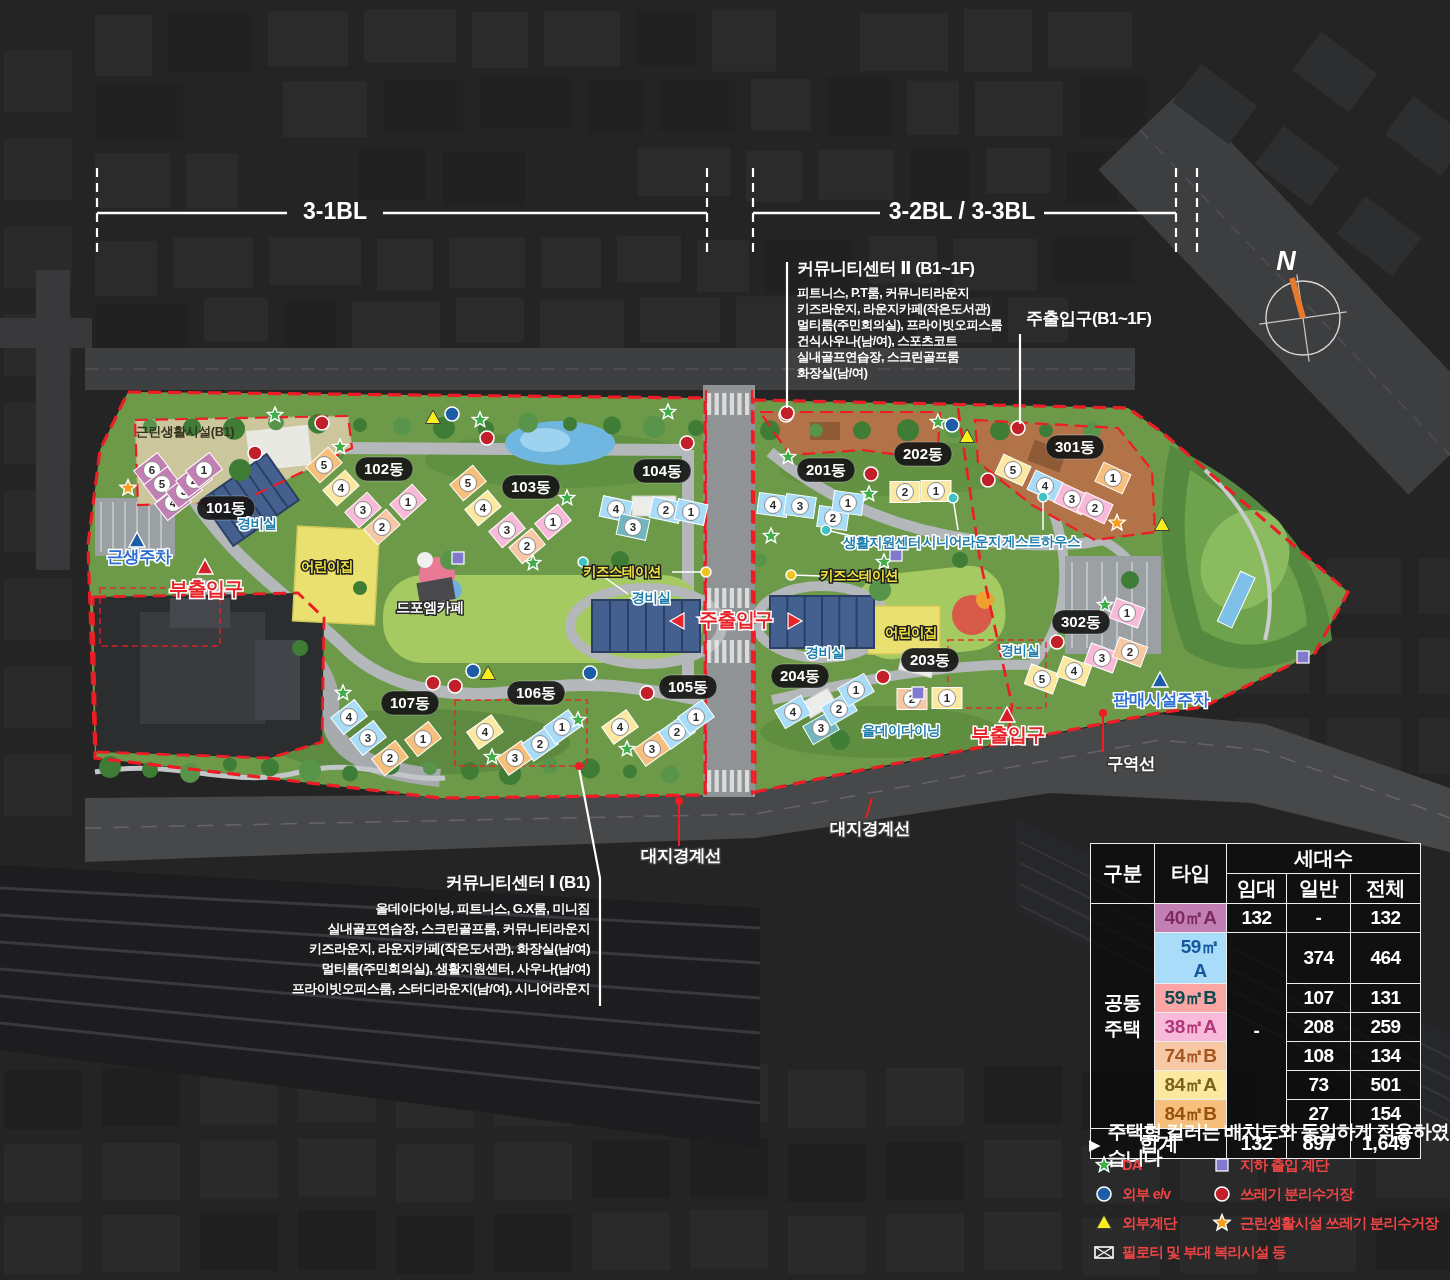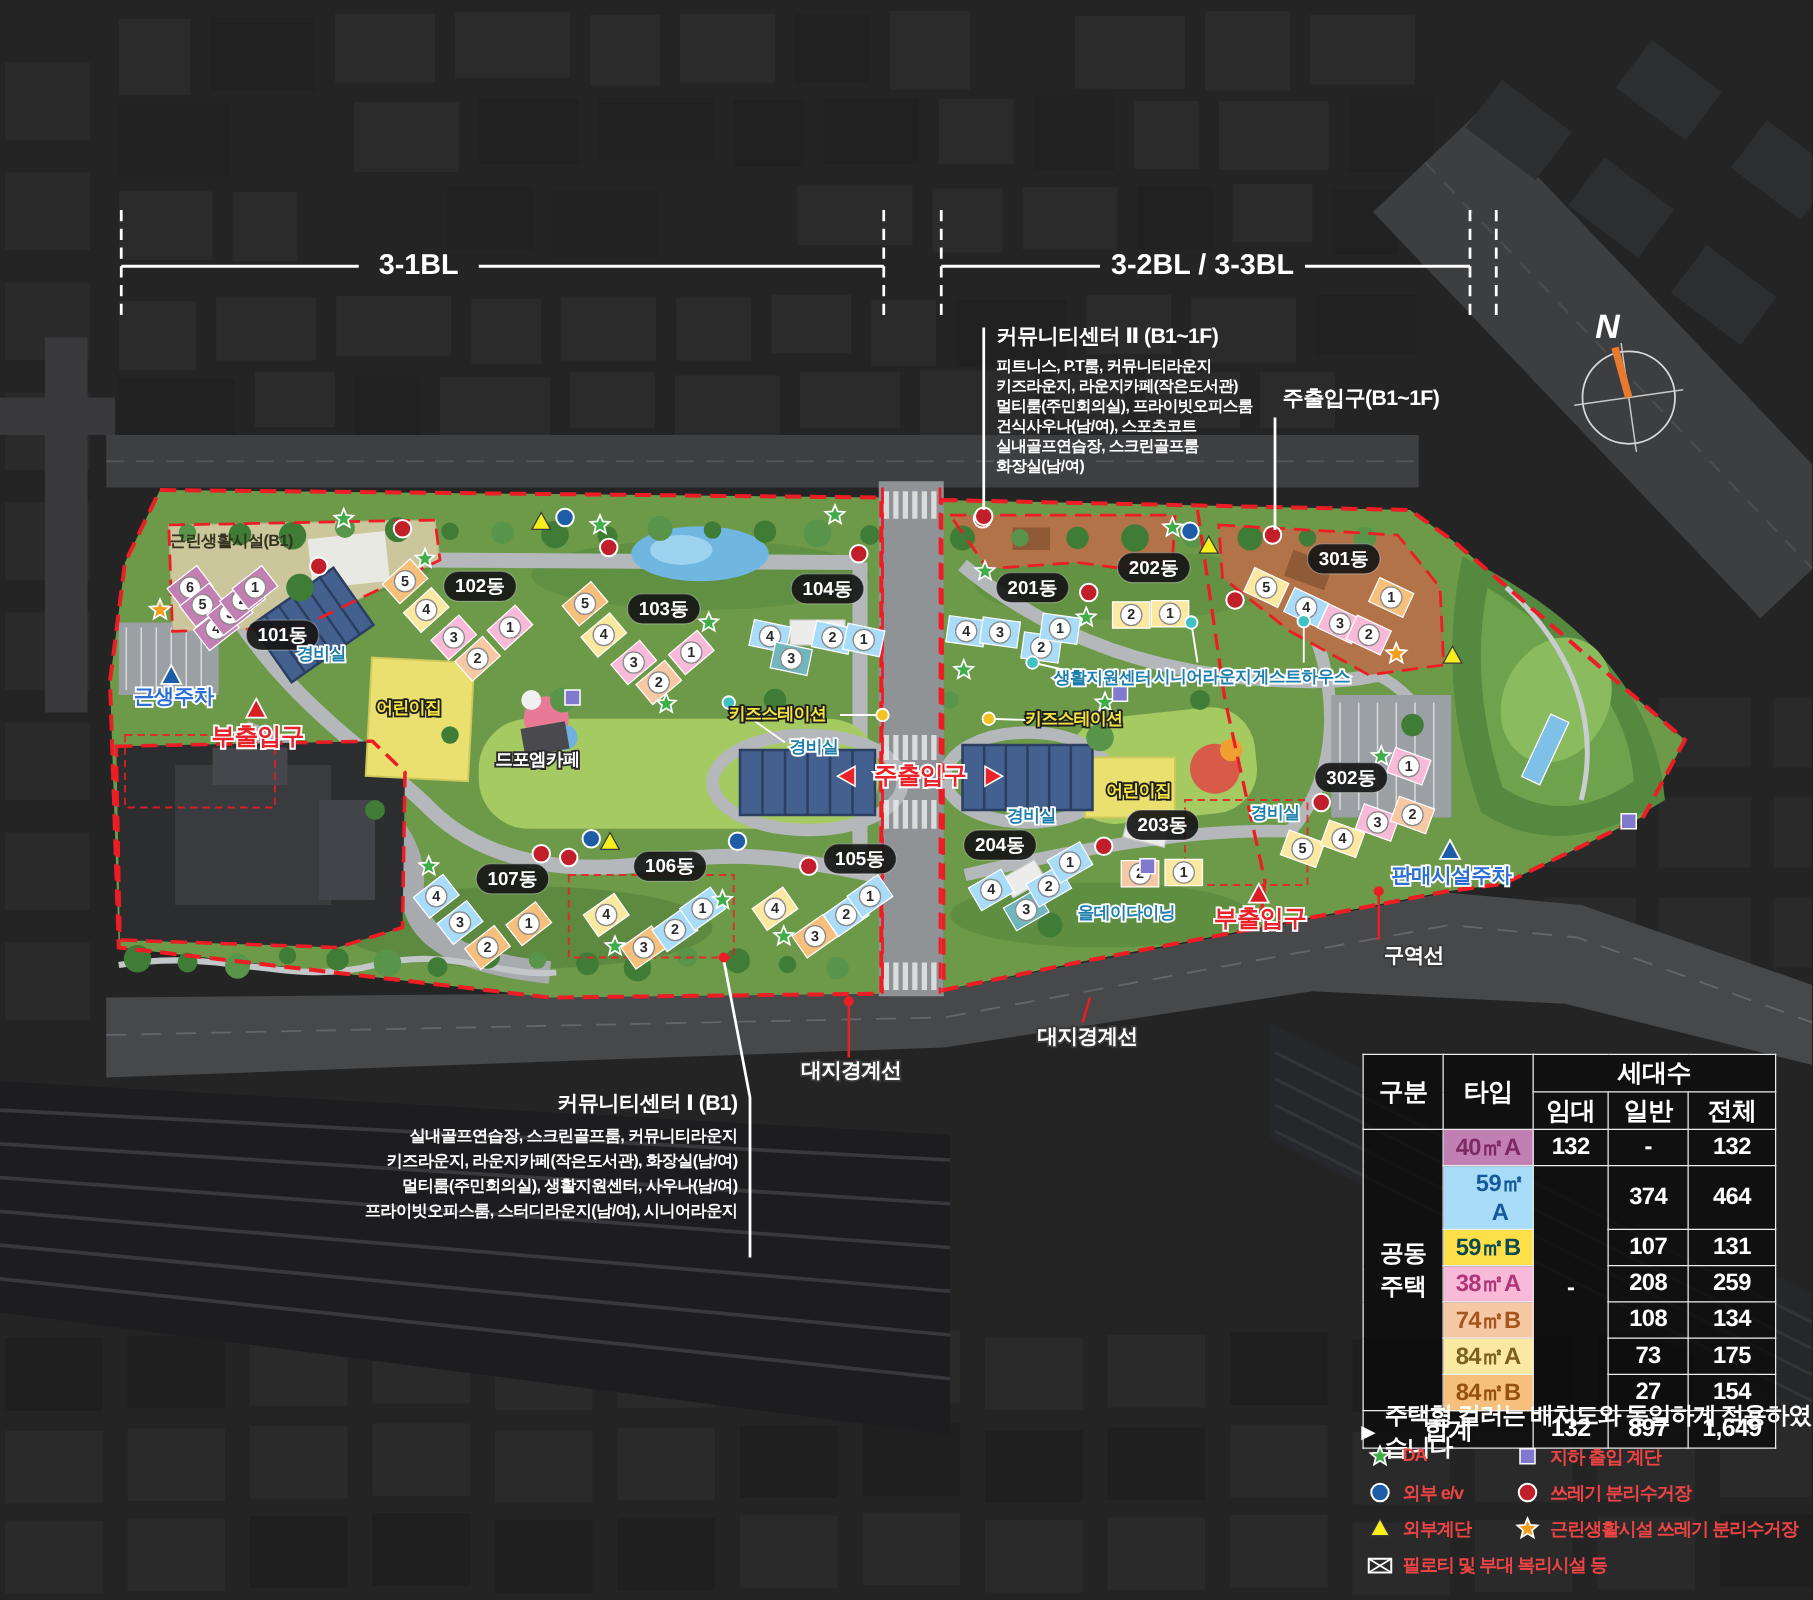--- a/index.html
+++ b/index.html
@@ -844,20 +844,21 @@
         </div>
     </div>
 
     <div class="ann" style="left:1026px;top:307px;">
       <div class="ann-title">주출입구(B1~1F)</div>
     </div>
 
     <div class="ann ann-right" style="left:200px;top:871px;width:390px;">
       <div class="ann-title">커뮤니티센터 Ⅰ (B1)</div>
       <div>
+          <div class="ann-line">올데이다이닝, 피트니스, G.X룸, 미니짐</div>
           <div class="ann-line">실내골프연습장, 스크린골프룸, 커뮤니티라운지</div>
           <div class="ann-line">키즈라운지, 라운지카페(작은도서관), 화장실(남/여)</div>
           <div class="ann-line">멀티룸(주민회의실), 생활지원센터, 사우나(남/여)</div>
           <div class="ann-line">프라이빗오피스룸, 스터디라운지(남/여), 시니어라운지</div>
         </div>
     </div>
 
     <table class="units">
       <colgroup>
           <col class="col-cat">
@@ -887,38 +888,38 @@
             <td>-</td>
             <td>132</td>
           </tr>
           <tr>
             <td class="type-cell" style="background: rgb(169, 220, 248); color: rgb(21, 89, 156); padding-left: 24px;">59㎡A</td>
             <td rowspan="6">-</td>
             <td>374</td>
             <td>464</td>
           </tr>
           <tr>
-            <td class="type-cell" style="background: #fde047; color: rgb(12, 73, 80);">59㎡B</td>
+            <td class="type-cell" style="background: #fca5a5; color: rgb(12, 73, 80);">59㎡B</td>
             <td>107</td>
             <td>131</td>
           </tr>
           <tr>
             <td class="type-cell" style="background: rgb(249, 186, 218); color: rgb(177, 53, 119);">38㎡A</td>
             <td>208</td>
             <td>259</td>
           </tr>
           <tr>
             <td class="type-cell" style="background: rgb(247, 200, 164); color: rgb(164, 86, 30);">74㎡B</td>
             <td>108</td>
             <td>134</td>
           </tr>
           <tr>
             <td class="type-cell" style="background: rgb(251, 233, 162); color: rgb(124, 98, 26);">84㎡A</td>
             <td>73</td>
-            <td>175</td>
+            <td>501</td>
           </tr>
           <tr>
             <td class="type-cell" style="background: rgb(246, 192, 124); color: rgb(151, 81, 15);">84㎡B</td>
             <td>27</td>
             <td>154</td>
           </tr>
         </tbody>
       <tfoot id="table-foot">
           <tr class="total-row">
             <td colspan="2">합계</td>

